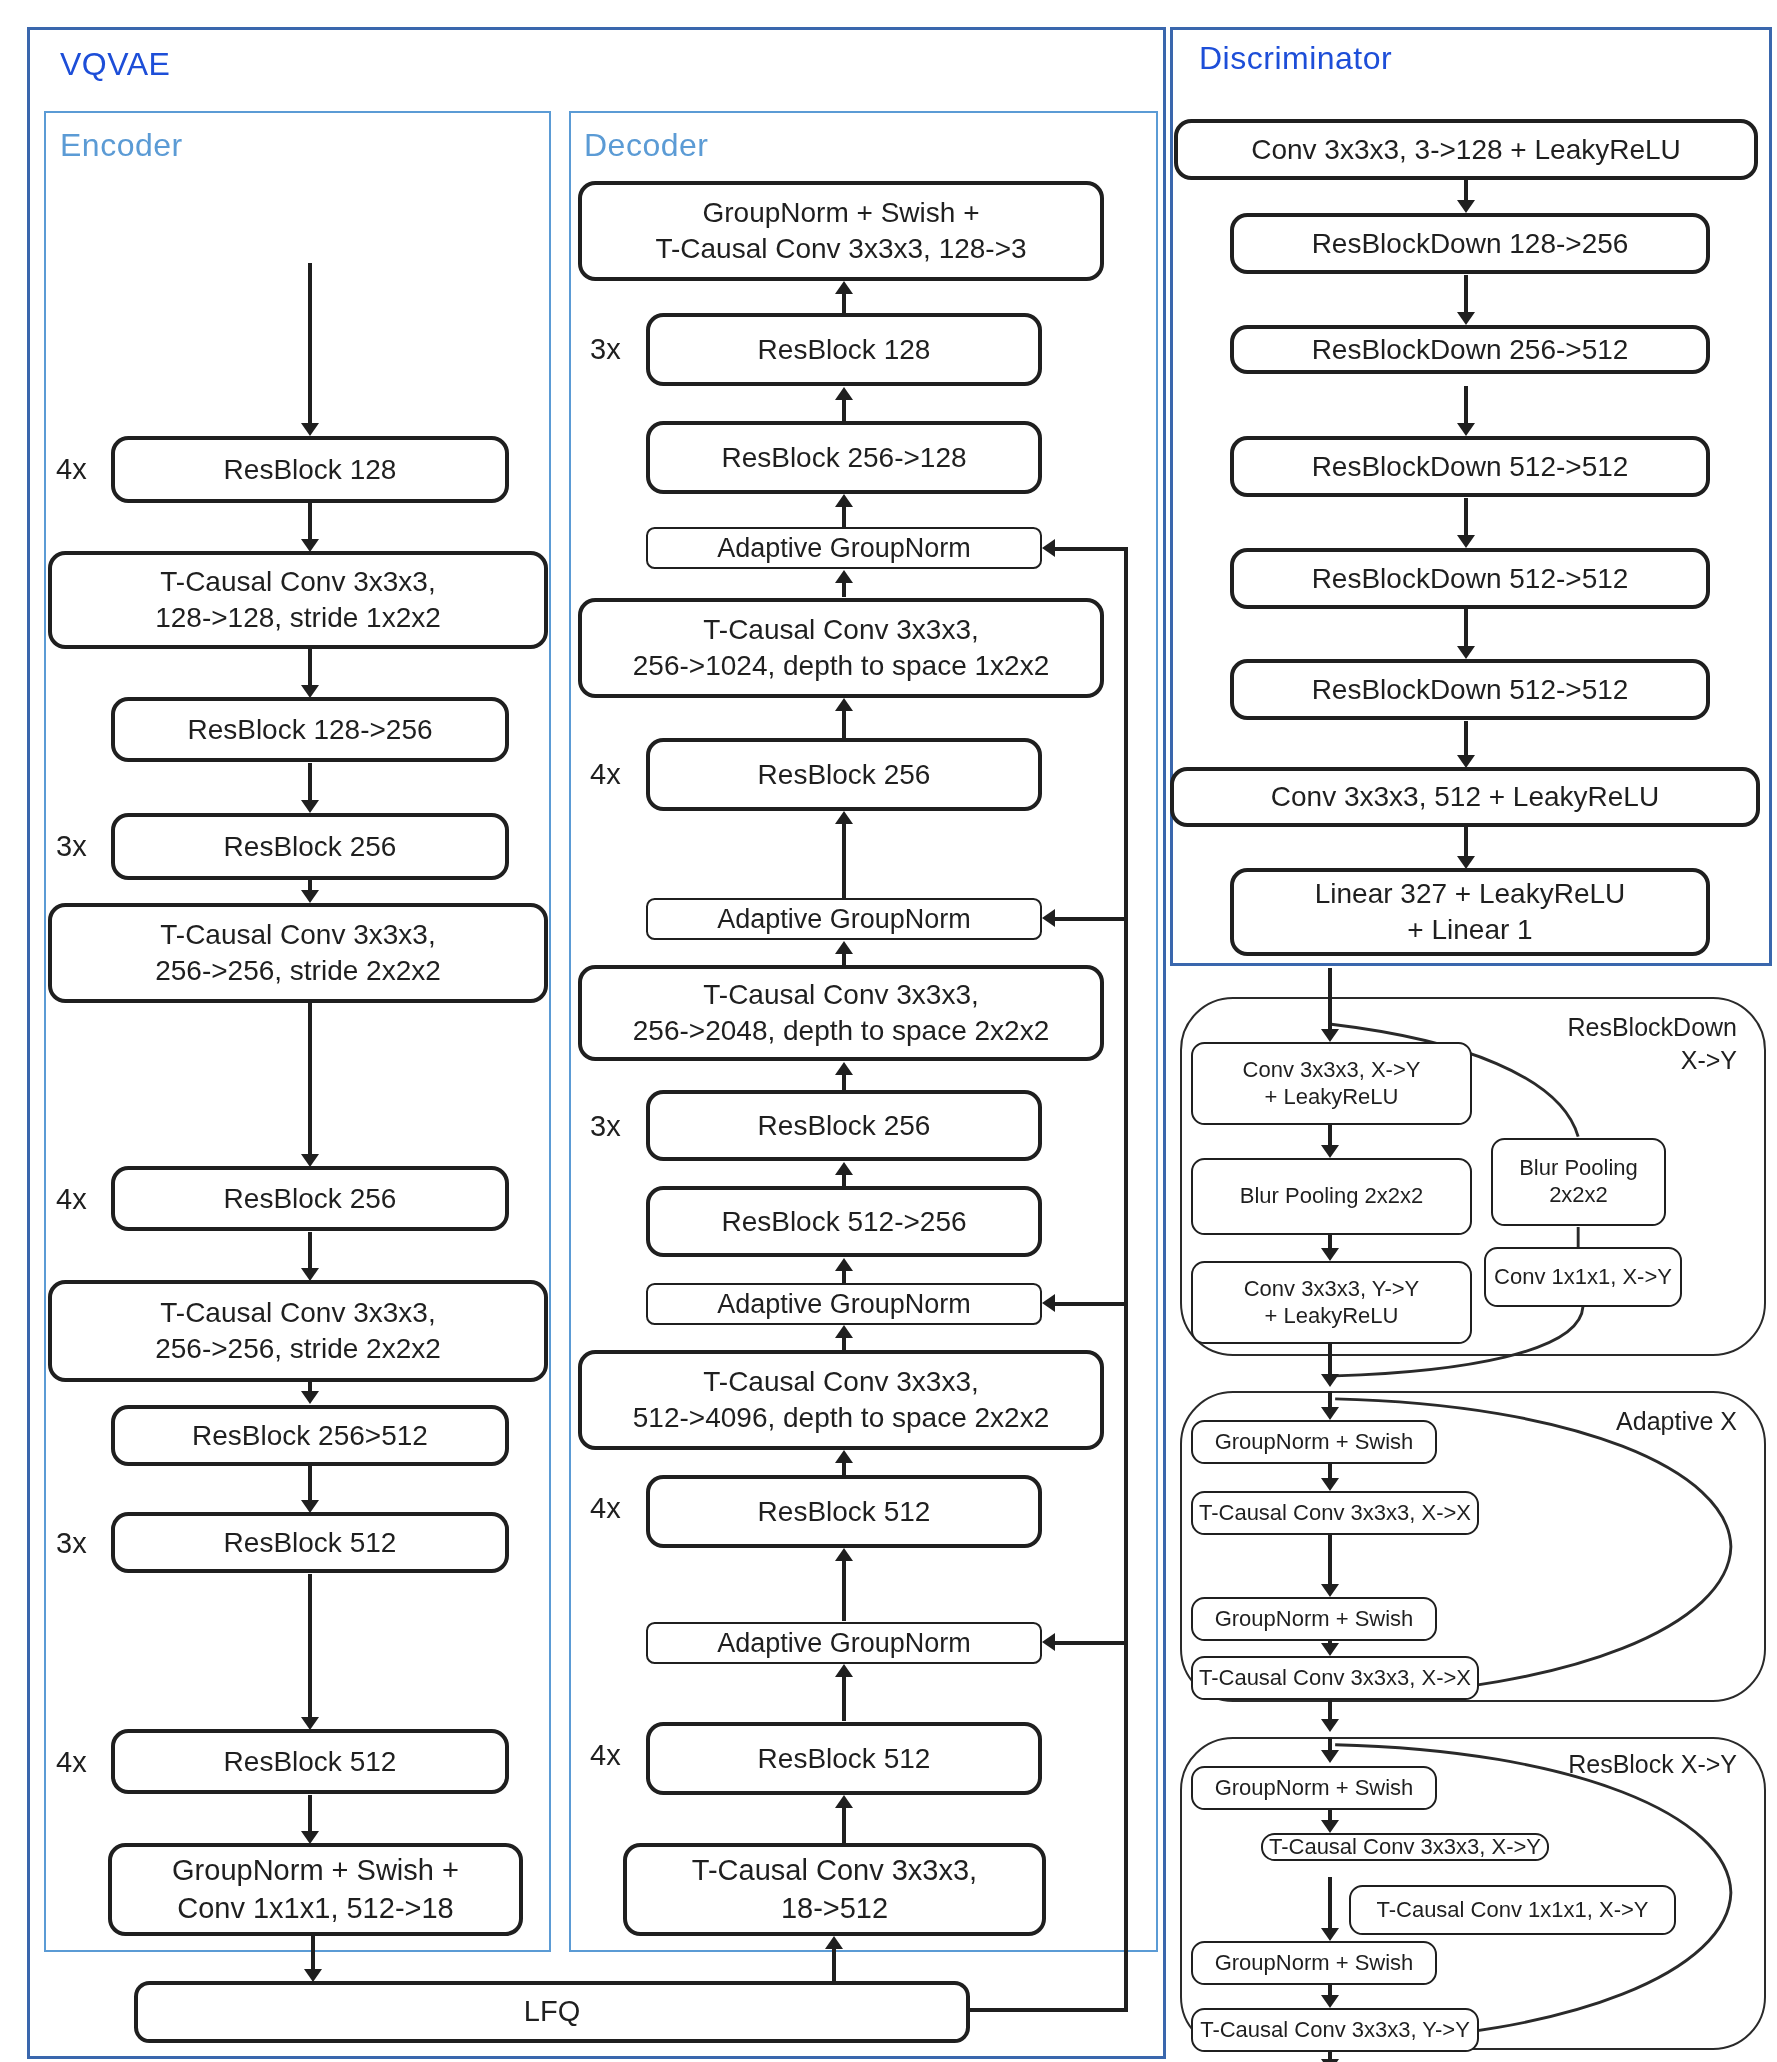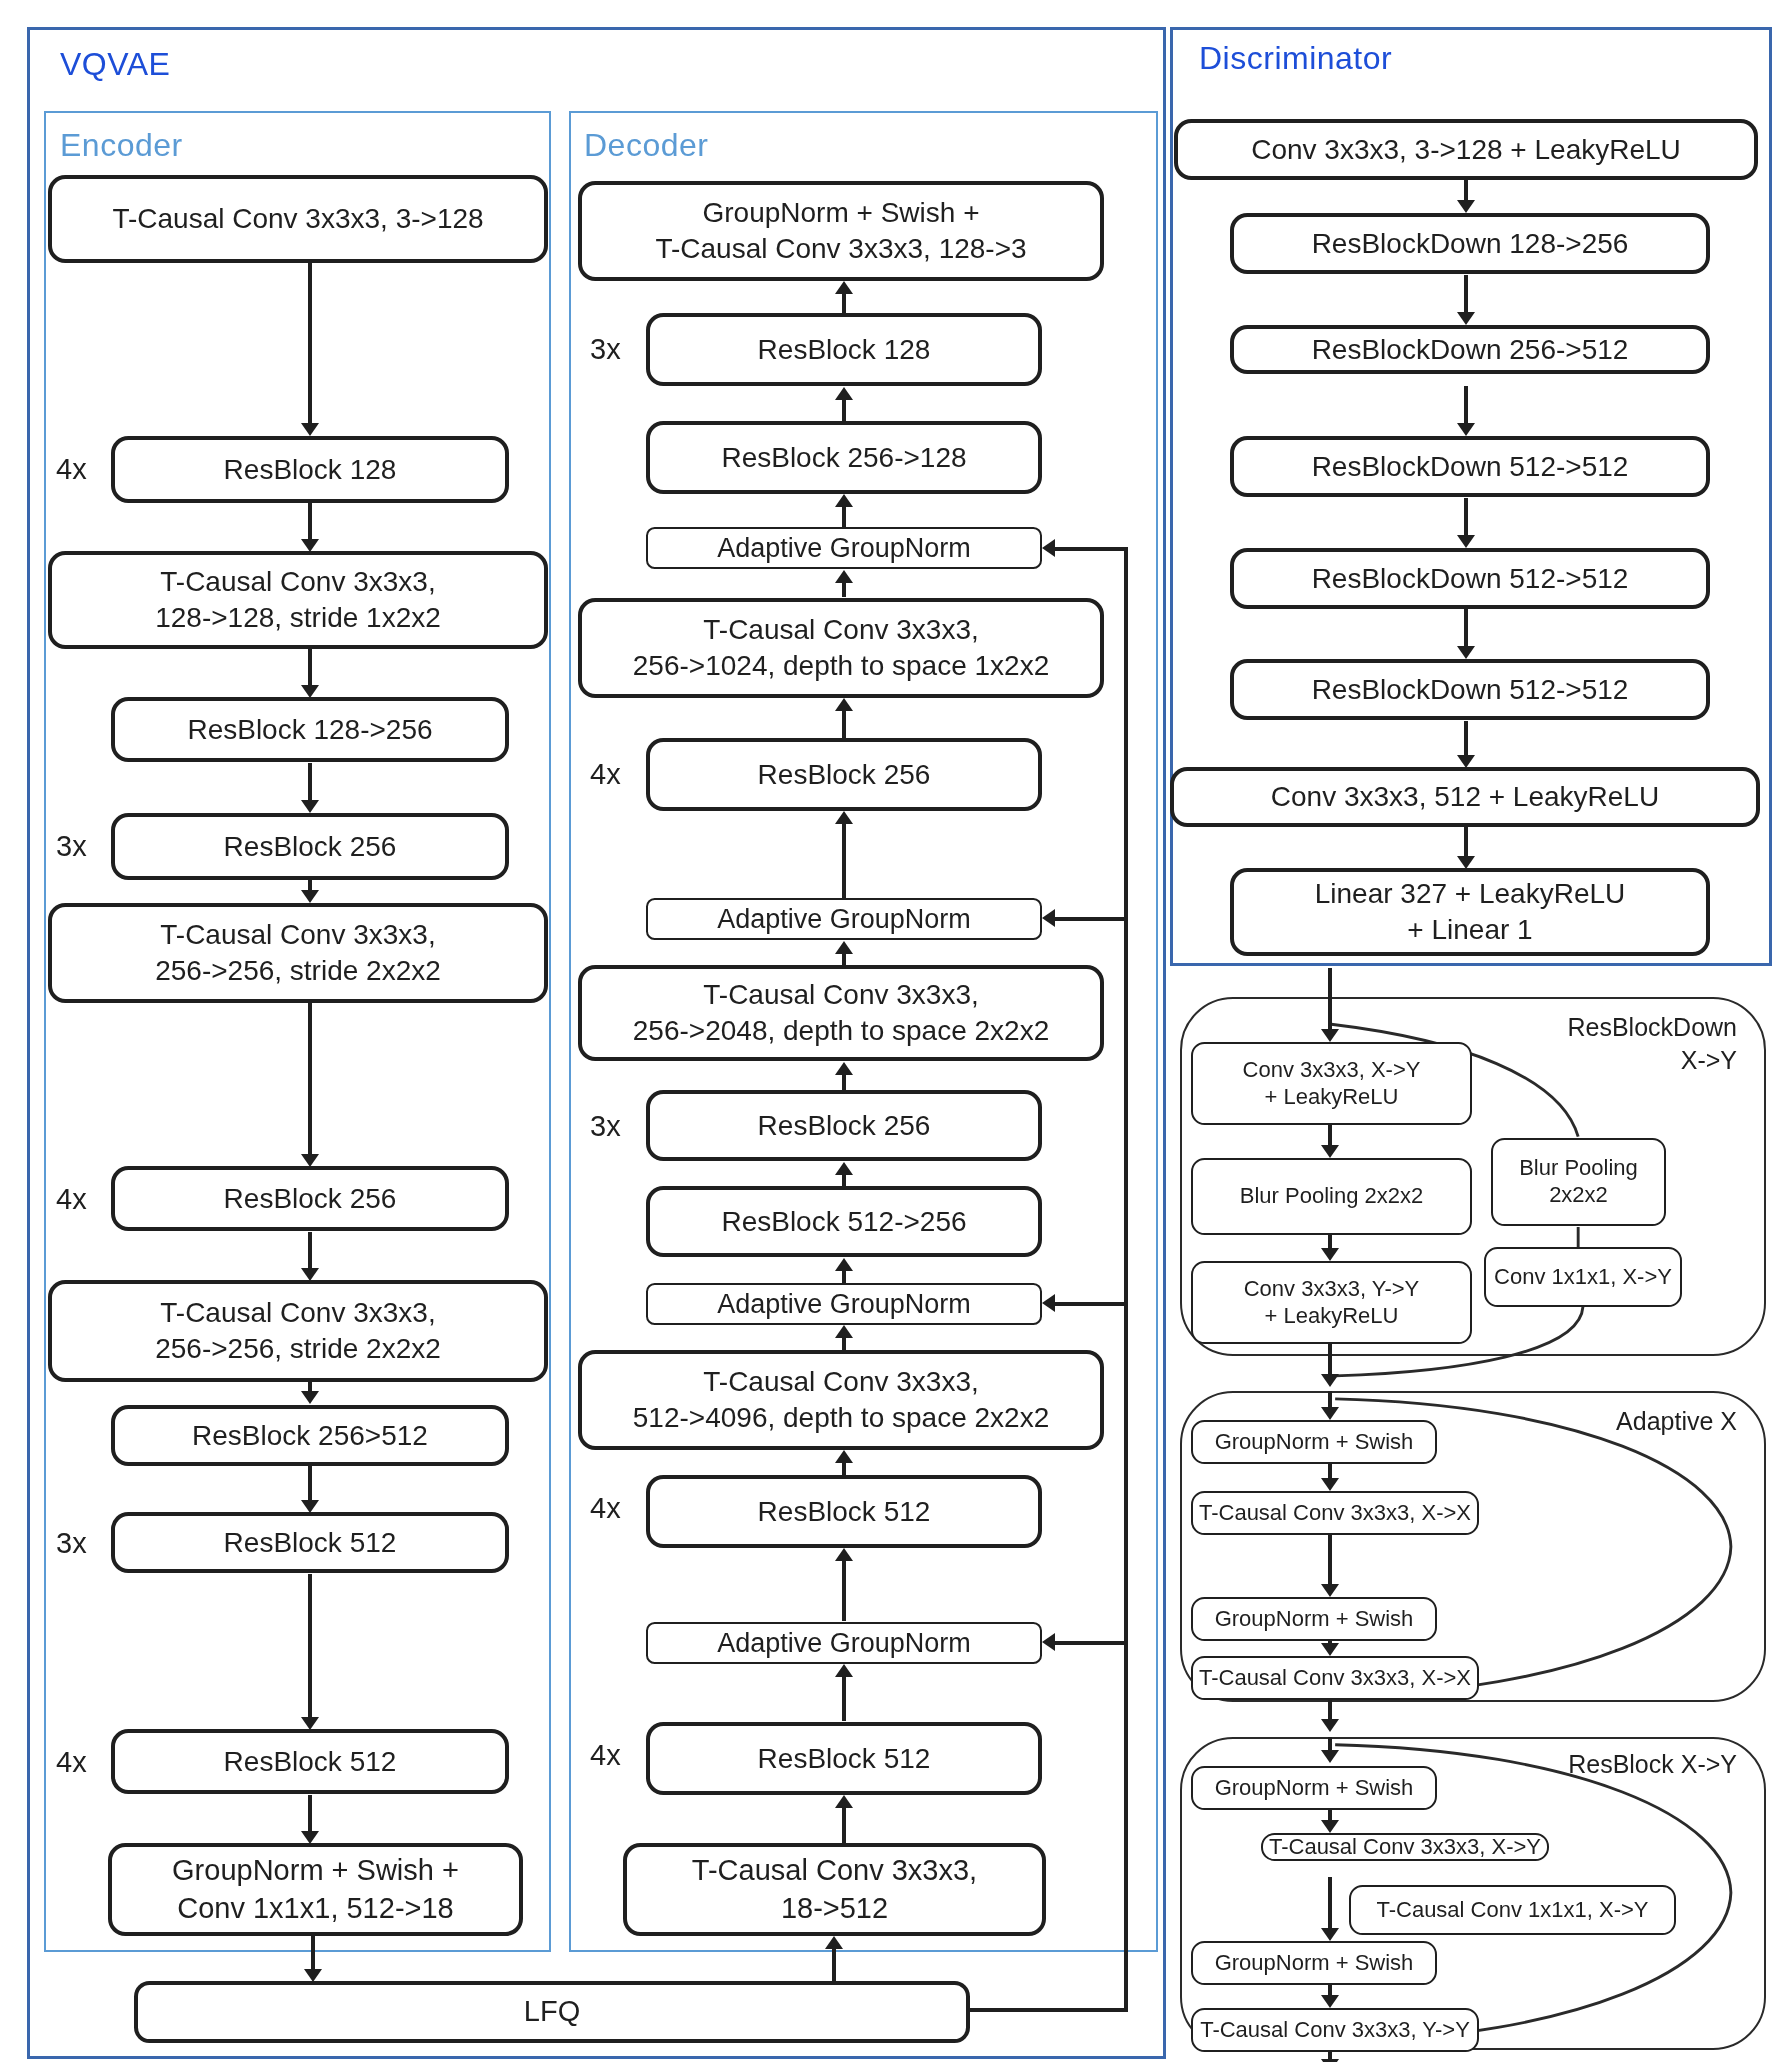--- a/index.html
+++ b/index.html
@@ -54,21 +54,20 @@
 
     <path d="M 1386 1066 C 1520 1082 1625 1120 1643 1183" stroke="#2a2a2a" stroke-width="3"></path>
     <path d="M 1643 1277 L 1643 1298" stroke="#2a2a2a" stroke-width="3"></path>
     <path d="M 1648 1360 C 1645 1408 1520 1428 1390 1432" stroke="#2a2a2a" stroke-width="3"></path>
 
     <path d="M 1390 1456 C 1640 1462 1800 1530 1802 1610 C 1800 1690 1640 1760 1390 1766" stroke="#2a2a2a" stroke-width="3"></path>
 
     <path d="M 1390 1816 C 1640 1822 1800 1890 1802 1970 C 1800 2050 1640 2120 1390 2126" stroke="#2a2a2a" stroke-width="3"></path>
   </svg>
 
-  <div class="blk" style="left:48px;top:175px;width:500px;height:88px;">T-Causal Conv 3x3x3, 3-&gt;128</div>
   <div class="mult" style="left:56px;top:453px;">4x</div>
   <div class="blk" style="left:111px;top:436px;width:398px;height:67px;">ResBlock 128</div>
   <div class="blk" style="left:48px;top:551px;width:500px;height:98px;">T-Causal Conv 3x3x3,
 128-&gt;128, stride 1x2x2</div>
   <div class="blk" style="left:111px;top:697px;width:398px;height:65px;">ResBlock 128-&gt;256</div>
   <div class="mult" style="left:56px;top:830px;">3x</div>
   <div class="blk" style="left:111px;top:813px;width:398px;height:67px;">ResBlock 256</div>
   <div class="blk" style="left:48px;top:903px;width:500px;height:100px;">T-Causal Conv 3x3x3,
 256-&gt;256, stride 2x2x2</div>
   <div class="mult" style="left:56px;top:1183px;">4x</div>

